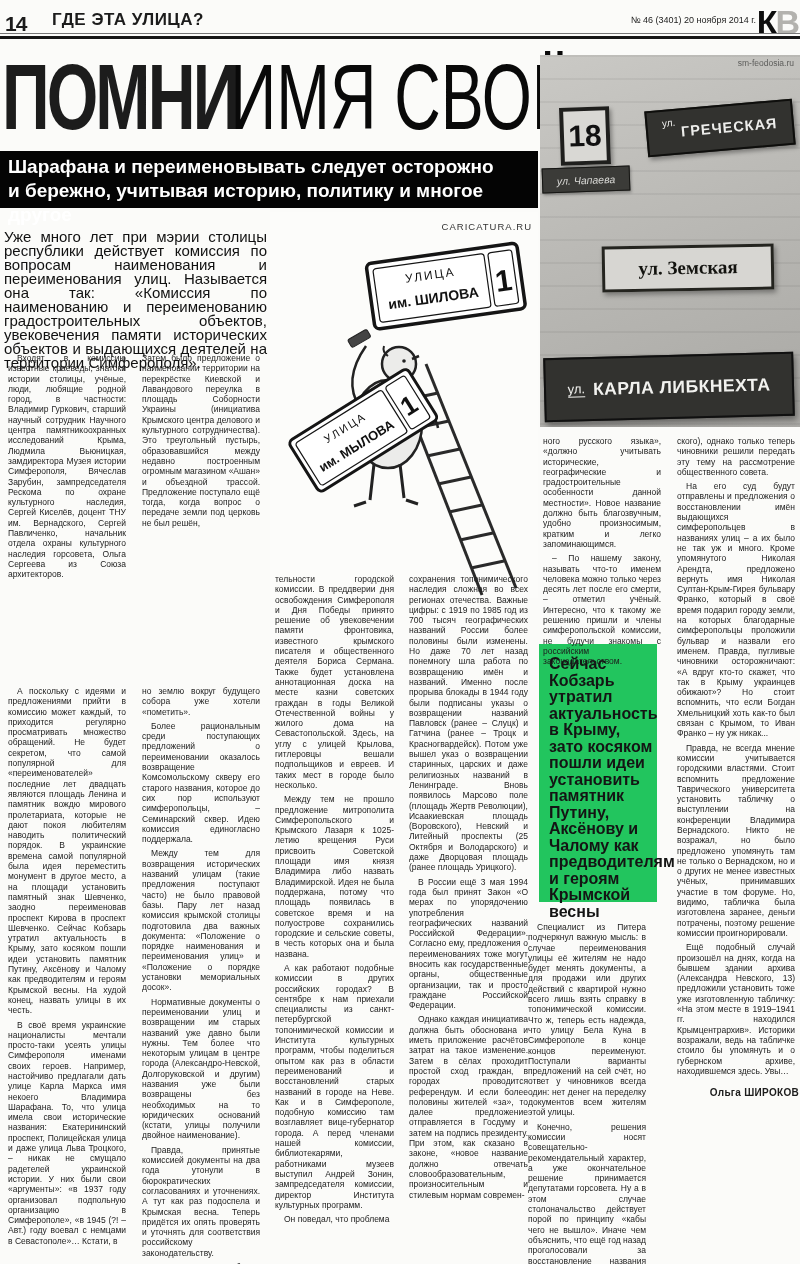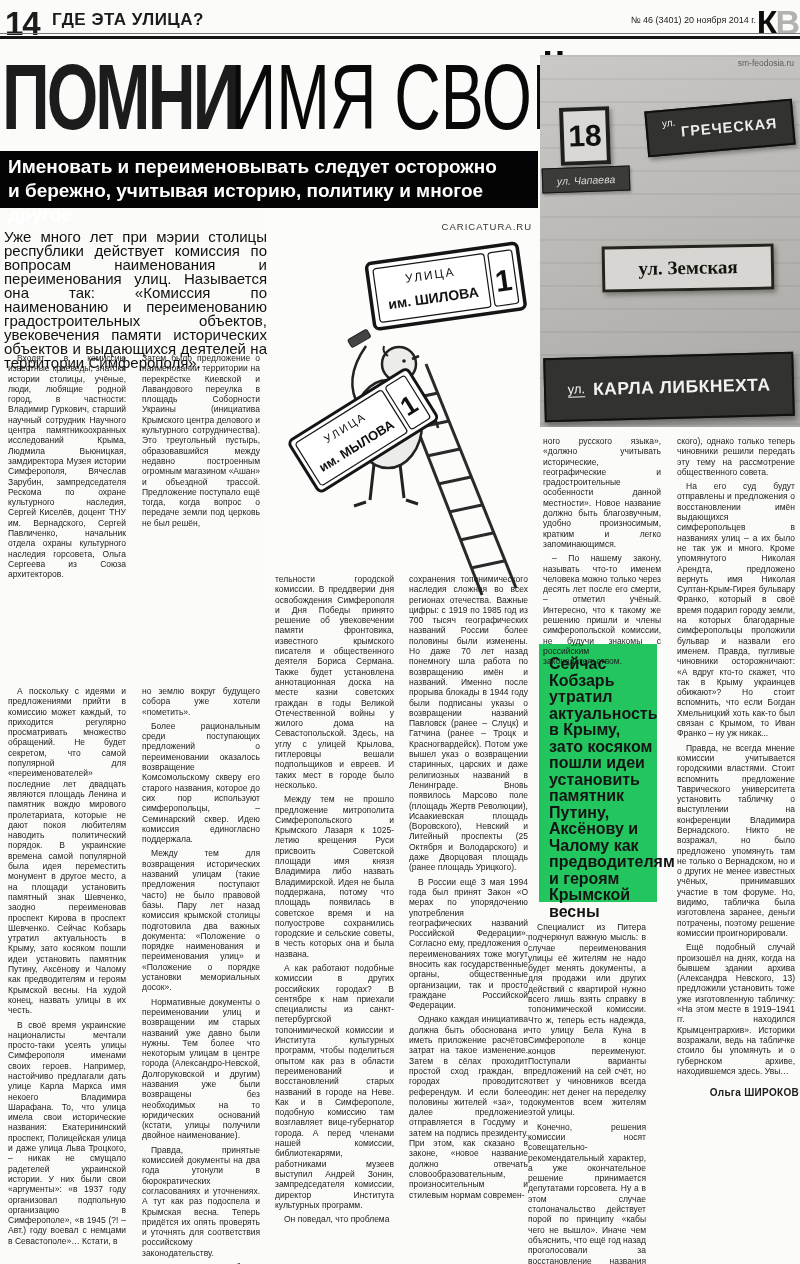--- a/index.html
+++ b/index.html
@@ -1,20 +1,20 @@
 <!DOCTYPE html>
 <html lang="ru"><head>
 <meta charset="utf-8">
 <style>
   html,body{margin:0;padding:0;background:#888;}
   .page{position:relative;width:800px;height:1264px;margin:0 auto;background:#fbfbf9;
         font-family:"Liberation Sans","DejaVu Sans",sans-serif;color:#1c1c1c;overflow:hidden;}
 
   
-  .mh-page{position:absolute;left:5px;top:5px;font-size:33px;font-weight:900;letter-spacing:-1px;}
+  .mh-page{position:absolute;left:5px;top:12px;font-size:21px;font-weight:900;letter-spacing:-1px;}
   .mh-section{position:absolute;left:52px;top:10px;font-size:17px;font-weight:bold;letter-spacing:.5px;}
   .mh-issue{position:absolute;right:44px;top:15px;font-size:9px;color:#222;}
   .mh-logo{position:absolute;right:2px;top:3px;font-size:34px;font-weight:900;letter-spacing:-2px;}
   .mh-logo .k{color:#0d0d0d;}
   .mh-logo .b{color:#b3b2ae;}
   .rule-thin{position:absolute;left:0;top:33px;width:800px;height:1px;background:#777;}
   .rule-thick{position:absolute;left:0;top:36px;width:800px;height:3px;background:#151515;}
 
   
   .headline{position:absolute;top:48px;left:0;height:100px;width:540px;}
@@ -80,21 +80,21 @@
   <div class="mh-issue">№ 46 (3401) 20 ноября 2014 г.</div>
   <div class="mh-logo"><span class="k">К</span><span class="b">В</span></div>
   <div class="rule-thin"></div>
   <div class="rule-thick"></div>
 
   <div class="headline">
     <span class="hl-bold">ПОМНИ</span>
     <span class="hl-light">ИМЯ СВОЁ</span>
   </div>
   <div class="deck">
-    <div>Именовать и переименовывать следует осторожно</div>
+    <div>Шарафана и переименовывать следует осторожно</div>
     <div>и бережно, учитывая историю, политику и многое другое</div>
   </div>
 
   <div class="lead">Уже много лет при мэрии столицы республики действует комиссия по вопросам наименования и переименования улиц. Называется она так: «Комиссия по наименованию и переименованию градостроительных объектов, увековечения памяти исторических объектов и выдающихся деятелей на территории Симферополя».</div>
 
   <div class="cartoon">
     <svg width="268" height="386" viewBox="0 0 268 386">
       <text x="262" y="18" text-anchor="end" font-size="9.5" letter-spacing="1" fill="#333">CARICATURA.RU</text>
 
       <g stroke="#2a2a2a" stroke-width="3" fill="none">

